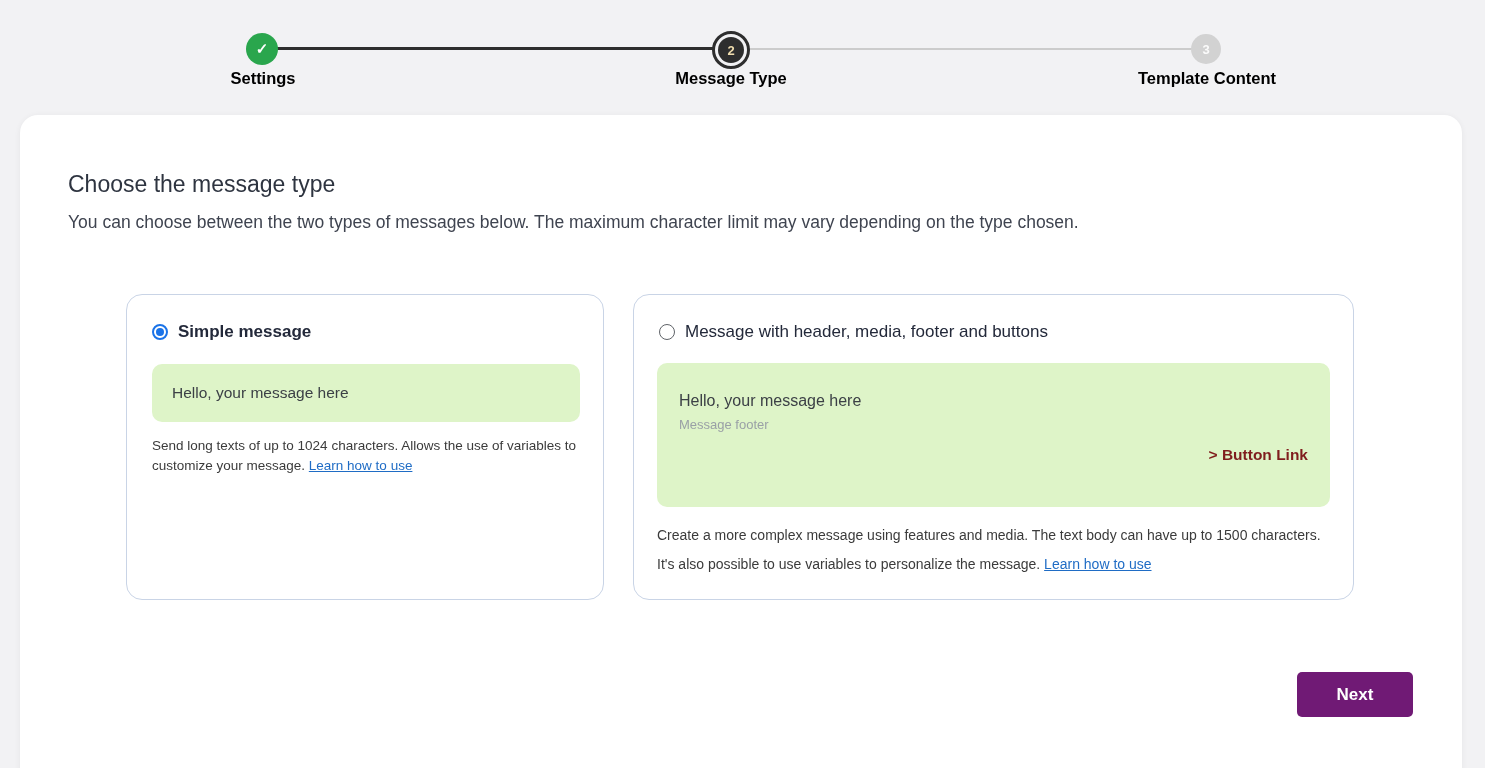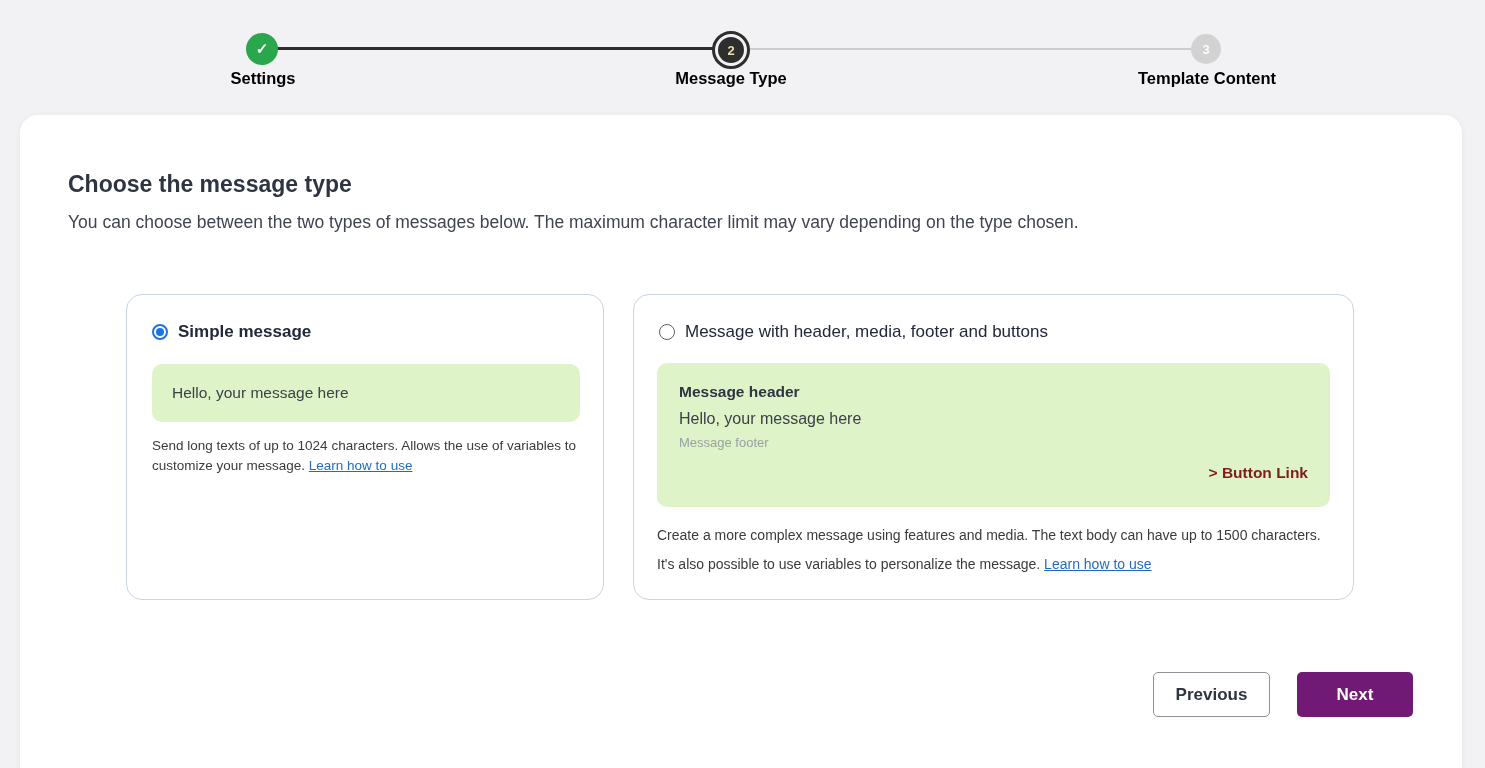--- a/index.html
+++ b/index.html
@@ -53,21 +53,21 @@
 
   
   .main-card {
     position: absolute; left: 20px; top: 115px;
     width: 1442px; height: 700px;
     background: #ffffff; border-radius: 18px;
     box-shadow: 0 1px 6px rgba(0,0,0,0.06);
   }
   .page-title {
     position: absolute; left: 48px; top: 56px;
-    margin: 0; font-size: 23px; font-weight: bold; color: #2e3440;
+    margin: 0; font-size: 23px; font-weight: normal; color: #2e3440;
   }
   .page-subtitle {
     position: absolute; left: 48px; top: 97px;
     margin: 0; font-size: 17.5px; color: #3f4450;
   }
 
   
   .option-card {
     position: absolute; background: #ffffff;
     border: 1px solid #c9d4e6; border-radius: 16px;
@@ -157,26 +157,24 @@
       <a class="link">Learn how to use</a>
     </div>
   </div>
 
   <div class="option-card option-complex">
     <div class="option-head">
       <span class="radio unselected"></span>
       <span class="option-label">Message with header, media, footer and buttons</span>
     </div>
     <div class="preview preview-complex">
-      <div class="pv-header">Message header</div>
       <div class="pv-body">Hello, your message here</div>
       <div class="pv-footer">Message footer</div>
       <div class="pv-button">&gt; Button Link</div>
     </div>
     <div class="desc desc-complex">
       <span>Create a more complex message using features and media. The text body can have up to 1500 characters. It's also possible to use variables to personalize the message.</span>
       <a class="link">Learn how to use</a>
     </div>
   </div>
 
-  <button class="btn btn-previous">Previous</button>
   <button class="btn btn-next">Next</button>
 </div>
 
 </body></html>

